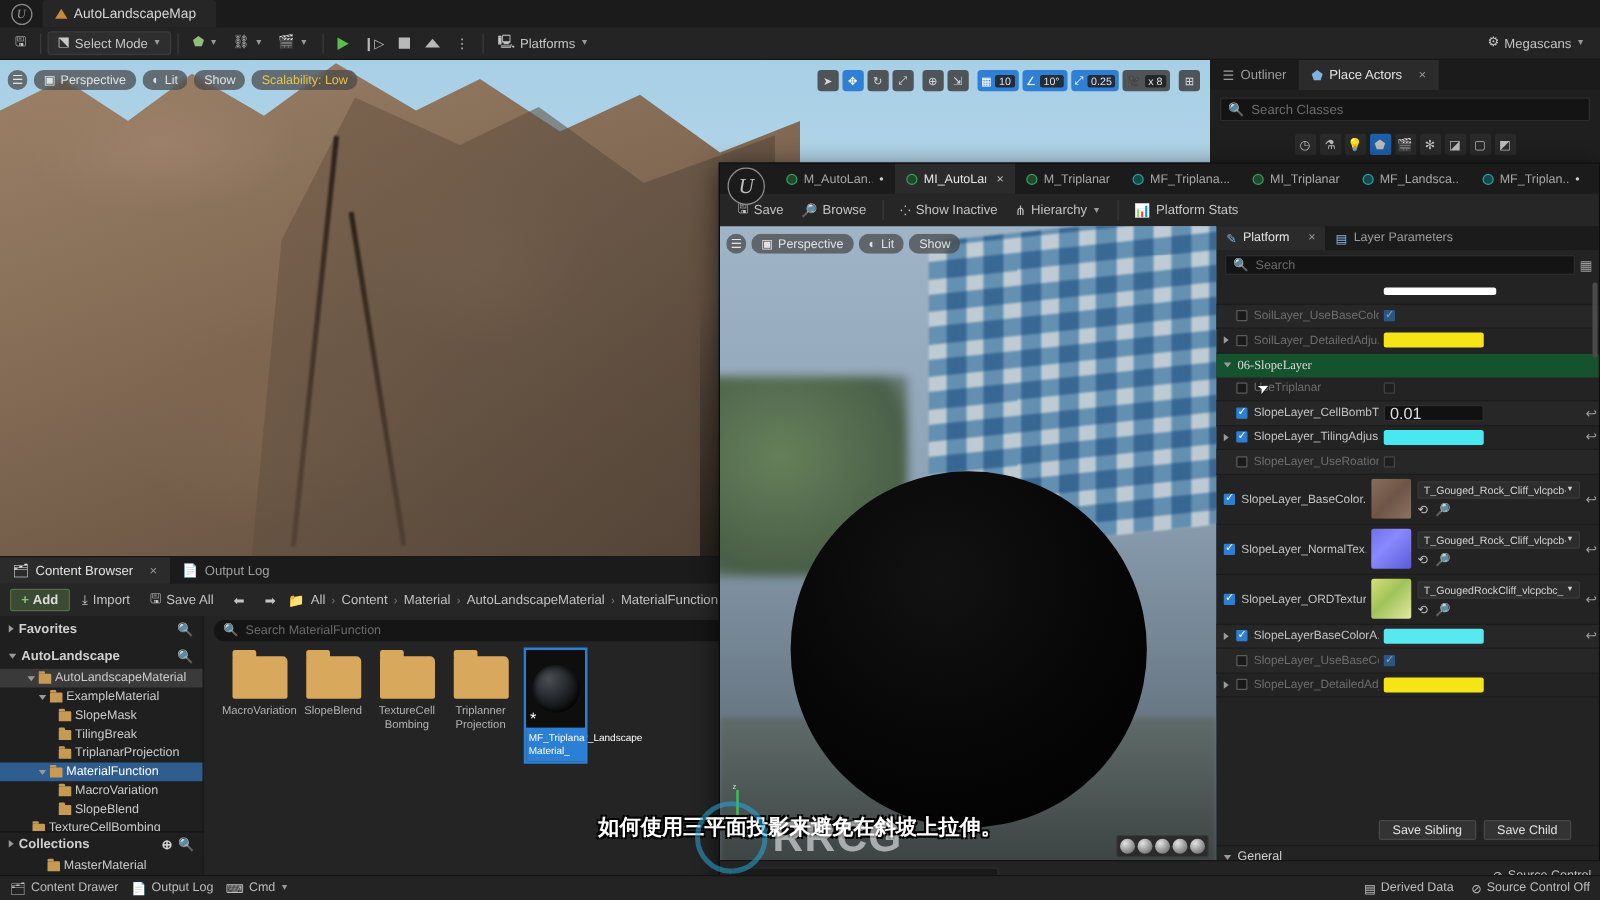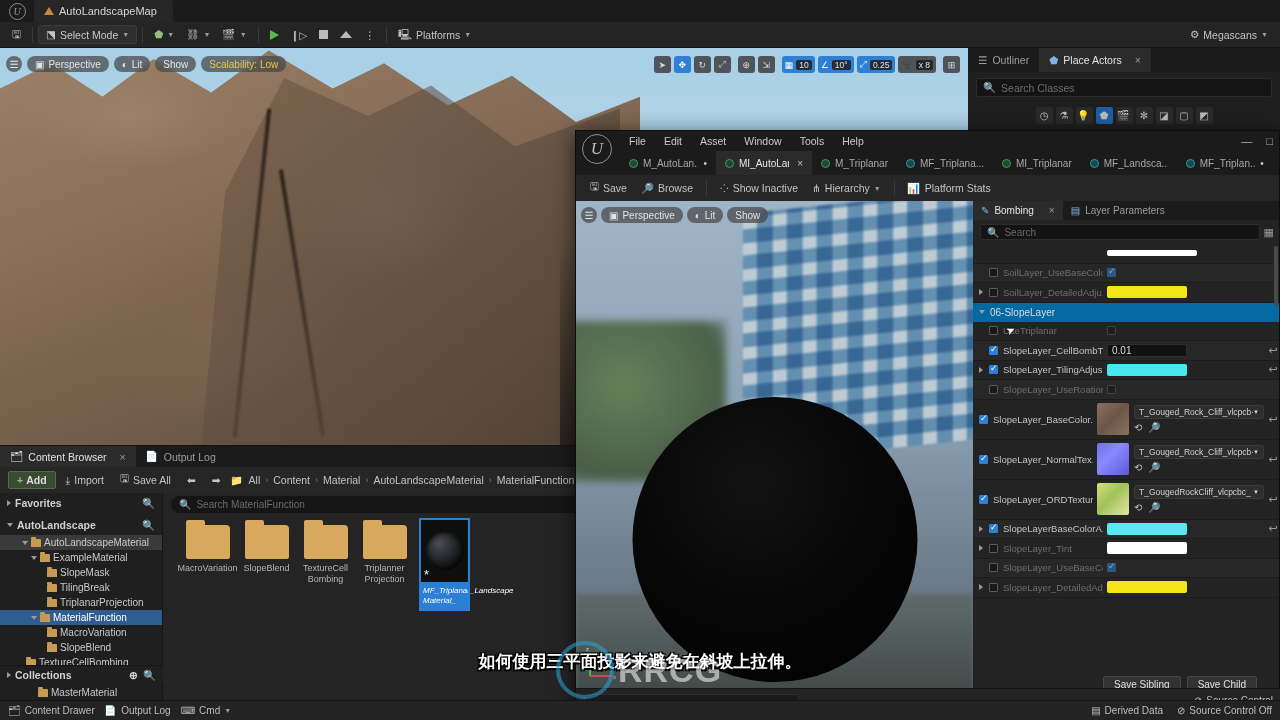--- a/index.html
+++ b/index.html
@@ -166,21 +166,21 @@
     display:flex; align-items:center; justify-content:center;
   }
   .mat-sphere {
     width:38px; height:38px; border-radius:50%;
     background: radial-gradient(circle at 34% 30%, #4a4f55 0%, #23262a 45%, #090909 78%);
     box-shadow: inset 0 0 6px #000;
   }
   .mat-card.selected { outline:2px solid #2b7fd4; }
   .mat-name { width:47px; font-size:8px; line-height:1.25; padding:2px 2px 3px; color:#b8b8b8;
               border-top:2px solid #2aa0a0; background:#1e1e1e; }
-  .mat-card.selected .mat-name { background:#2b7fd4; color:#fff; border-top-color:#2b7fd4;font-style:italic; }
+  .mat-card.selected .mat-name { background:#2b7fd4; color:#fff; border-top-color:#2b7fd4; }
   .cb-status { height:16px; display:flex; align-items:center; padding:0 10px; font-size:10px; color:#9a9a9a; }
   .collections { height:19px; background:#1f1f1f; display:flex; align-items:center; justify-content:space-between; padding:0 7px; font-size:10.5px; color:#d0d0d0; font-weight:bold; border-top:1px solid #151515;}
 
   
   .statusbar {
     position:absolute; left:0; top:700px; width:1280px; height:20px; background:#232323;
     border-top:1px solid #141414; display:flex; align-items:center; padding:0 8px; gap:10px;
   }
   .sb-item { display:flex; align-items:center; gap:4px; font-size:10px; color:#bdbdbd; }
   .cmdbox { width:430px; height:15px; background:#1a1a1a; border:1px solid #2d2d2d; border-radius:2px;
@@ -263,23 +263,23 @@
   .prow.alt { background:#272727; }
   .prow .expander { width:10px; display:flex; align-items:center; }
   .cbx { width:9px;height:9px;border:1px solid #5a5a5a; background:#1a1a1a; border-radius:1px; flex:none; position:relative; }
   .cbx.checked { background:#2b7fd4; border-color:#2b7fd4; }
   .cbx.checked:after { content:'✓'; position:absolute; left:0; top:-3px; font-size:9px; color:#fff; }
   .pname { width:100px; font-size:9.5px; color:#c3c3c3; margin-left:5px; white-space:nowrap; overflow:hidden; }
   .pname.dim { color:#6e6e6e; }
   .pval { flex:1; display:flex; align-items:center; gap:5px; padding-left:4px; }
   .swatch { width:80px; height:12px; border-radius:2px; }
   .numbox { width:80px; height:13px; background:#111; border:1px solid #2e2e2e; border-radius:2px;
-            font-size:10px; color:#ddd; display:flex; align-items:center; padding-left:4px; }
+            font-size:13px; color:#ddd; display:flex; align-items:center; padding-left:4px; }
   .reset-arrow { width:12px; text-align:center; color:#9a9a9a; font-size:11px; }
-  .cat-row { display:flex; align-items:center; gap:5px; height:19px; padding-left:6px; background:#0369a1; font-size:10px; color:#dcdcdc; }
+  .cat-row { display:flex; align-items:center; gap:5px; height:19px; padding-left:6px; background:#14532d; font-size:10px; color:#dcdcdc;font-family:Liberation Serif, serif; }
   .texrow { display:flex; align-items:center; height:40px; border-bottom:1px solid #1c1c1c; padding-left:6px; }
   .texthumb { width:32px; height:32px; border-radius:2px; flex:none; }
   .texsel { width:130px; height:14px; background:#2d2d2d; border:1px solid #3a3a3a; border-radius:2px;
             display:flex; align-items:center; justify-content:space-between; padding:0 4px; font-size:8.5px; color:#d2d2d2; }
   .texicons { display:flex; gap:6px; margin-top:3px; color:#bdbdbd; font-size:10px; }
   .save-row { display:flex; justify-content:flex-end; gap:6px; padding:4px 22px 4px 0; background:#232323; }
   .savebtn { height:16px; background:#333; border:1px solid #474747; border-radius:2px; padding:0 10px;
              font-size:10px; color:#e0e0e0; display:flex; align-items:center; }
   .gen-row { display:flex; align-items:center; gap:5px; height:18px; padding-left:6px; font-size:10px; color:#d0d0d0; border-top:1px solid #1a1a1a; }
   .mi-bottom { position:absolute; left:0; bottom:0; width:705px; height:24px; background:#232323;
@@ -617,32 +617,20 @@
             </div>
           </div>
         <div class="cb-status">6 items (1 selected)</div>
       </div>
     </div>
   </div>
 
   <div class="mi-window">
     <div class="mi-logo">U</div>
 
-    <div class="mi-menubar">
-      <div class="mi-menu">File</div>
-      <div class="mi-menu">Edit</div>
-      <div class="mi-menu">Asset</div>
-      <div class="mi-menu">Window</div>
-      <div class="mi-menu">Tools</div>
-      <div class="mi-menu">Help</div>
-      <div class="mi-winbtns">
-        <span>—</span>
-        <span>□</span>
-      </div>
-    </div>
 
     <div class="mi-tabs" id="mi-tabs">
         <div class="mi-tab">
           <span class="dot green"></span>
           <span style="white-space: nowrap; overflow: hidden;">M_AutoLan...</span>
           <span style="color: rgb(207, 207, 207);">•</span>
         </div>
         <div class="mi-tab active">
           <span class="dot green"></span>
           <span style="white-space: nowrap; overflow: hidden;">MI_AutoLan...</span>
@@ -735,21 +723,21 @@
           <div class="mball"></div>
           <div class="mball"></div>
           <div class="mball"></div>
         </div>
       </div>
 
       <div class="mi-details">
         <div class="mi-dtabs">
           <div class="mi-dtab active">
             <span style="color:#7fb2e0">✎</span>
-            <span>Bombing</span>
+            <span>Platform</span>
             <span style="margin-left:10px;color:#9a9a9a">×</span>
           </div>
           <div class="mi-dtab">
             <span style="color:#7fb2e0">▤</span>
             <span>Layer Parameters</span>
           </div>
         </div>
 
         <div class="mi-search-row">
           <div class="mi-search">
@@ -894,31 +882,20 @@
               <span class="expander">
                 <span class="tri right"></span>
               </span>
               <span class="cbx checked"></span>
               <span class="pname">SlopeLayerBaseColorA...</span>
               <div class="pval">
                 <div class="swatch" style="background: linear-gradient(90deg, rgb(87, 232, 240) 0px, rgb(87, 232, 240) 50%, rgb(87, 232, 240) 50%, rgb(87, 232, 240) 100%);"></div>
               </div>
               <span class="reset-arrow">↩</span>
             </div>
-            <div class="prow">
-              <span class="expander">
-                <span class="tri right"></span>
-              </span>
-              <span class="cbx"></span>
-              <span class="pname dim">SlopeLayer_Tint</span>
-              <div class="pval">
-                <div class="swatch" style="background: rgb(255, 255, 255);"></div>
-              </div>
-              <span class="reset-arrow"></span>
-            </div>
             <div class="prow alt">
               <span class="expander"></span>
               <span class="cbx"></span>
               <span class="pname dim">SlopeLayer_UseBaseCo...</span>
               <div class="pval">
                 <span class="cbx checked" style="opacity: 0.55;"></span>
               </div>
               <span class="reset-arrow"></span>
             </div>
             <div class="prow">

